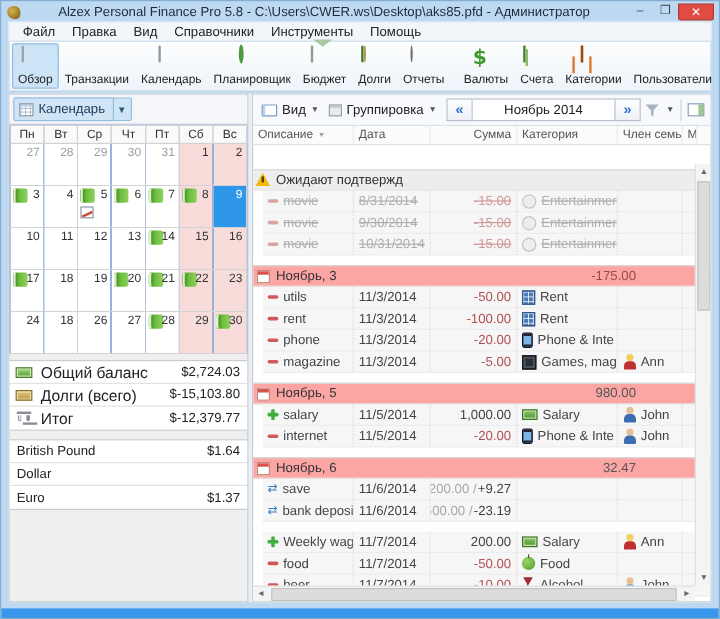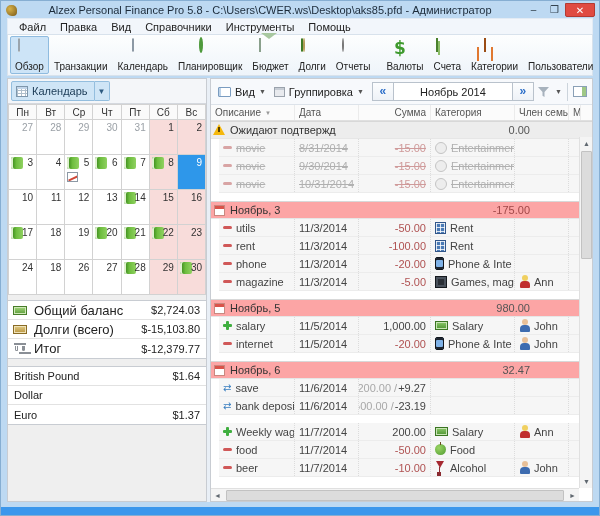--- a/index.html
+++ b/index.html
@@ -142,21 +142,21 @@
 
   
   .tbl-head { height:16px; display:flex; background:#fbfbfb; border-bottom:1px solid #e0e0e0;
               font-size:10px; color:#555; align-items:center; }
   .th-cell { padding:0 4px; border-right:1px solid #ebebeb; white-space:nowrap; overflow:hidden; height:100%;
              display:flex; align-items:center; }
   .sort-gl { font-size:6px; color:#999; margin-left:4px; }
   .tbl-body { position:relative; flex:1; overflow:hidden; }
   .t-group-row { height:18px; display:flex; align-items:center; border-top:1px solid #d8d8d8;
                  border-bottom:1px solid #e6e6e6; background:#fca5a5; }
-  .t-group-row.shaded { background:#ededed; }
+  .t-group-row.shaded { background:#ededed;margin-top:20px; }
   .t-group-row .g-title { color:#333; white-space:nowrap; overflow:hidden; }
   .t-group-row .g-amount { color:#555; }
   .t-group-row .g-amount.neg { color:#a04848; }
   .g-ic-cal { width:11px; height:11px; background:#fff; border:1px solid #c98880; box-shadow:inset 0 3px 0 #d9534a;
               margin:0 5px 0 3px; flex:none; }
   .g-ic-warn { position:relative; width:13px; height:12px; margin:0 4px 0 2px; flex:none; }
   .g-ic-warn i { position:absolute; left:0; top:0; width:0; height:0; border-left:6px solid transparent;
               border-right:6px solid transparent; border-bottom:11px solid #f5b80c; }
   .g-ic-warn b { position:absolute; left:5px; top:3px; width:2px; height:5px; background:#5a4200; }
   .t-gap { height:8px; background:#fff; }
@@ -520,21 +520,20 @@
           <div class="th-cell" style="width: 12px;">М</div>
         </div>
       <div class="tbl-body">
         <div id="rows-container">
             <div class="t-group-row shaded">
               <span class="g-ic-warn">
                 <i></i>
                 <b></b>
               </span>
               <span class="g-title" style="width: 190px;">Ожидают подтвержд</span>
-              <span class="g-amount" style="width: 110px; text-align: right;">0.00</span>
             </div>
             <div class="t-row struck">
               <div class="t-cell c-desc">
                 <span class="rt rt-expense"></span>
                 <span>movie</span>
               </div>
               <div class="t-cell c-date">
                 <span>8/31/2014</span>
               </div>
               <div class="t-cell c-amount">

